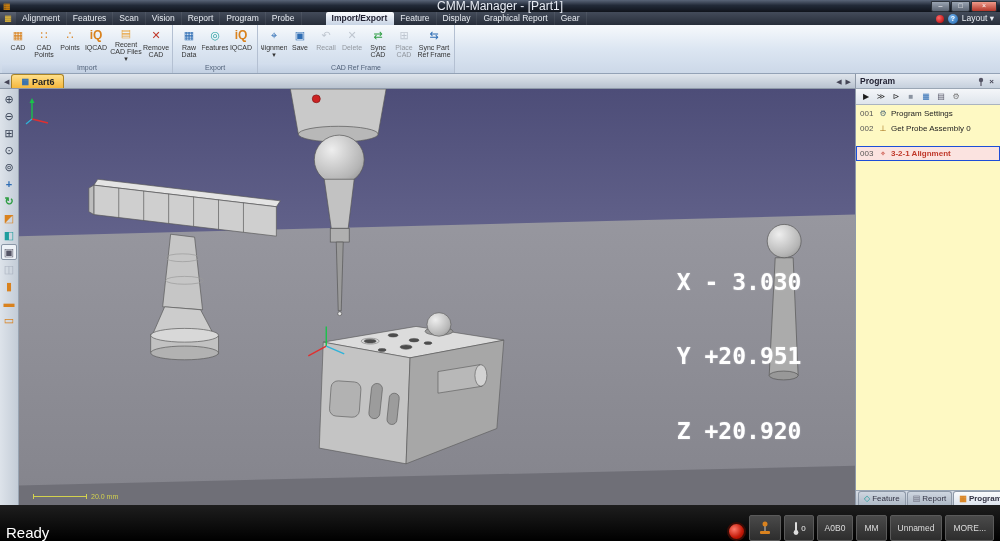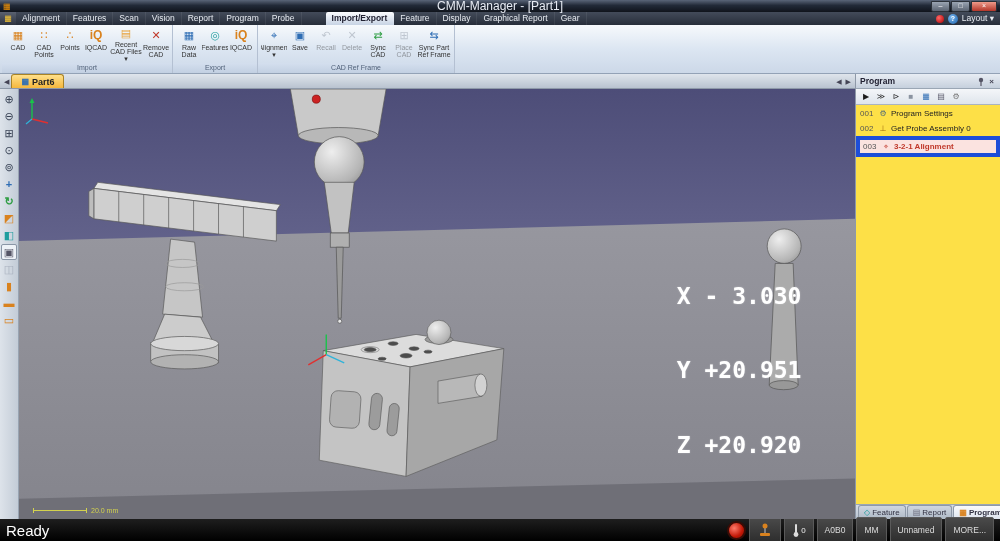--- a/index.html
+++ b/index.html
@@ -87,41 +87,41 @@
            padding:0 4px;font-size:8.5px;font-weight:bold;color:#223;border-bottom:1px solid #9aa6b4;}
   .rp-title{flex:1;}
   .rp-ico{font-size:8px;color:#445;padding:0 2px;display:flex;align-items:center;}
   .rp-toolbar{height:15px;background:linear-gradient(#f4f6f9,#dfe5ec);display:flex;align-items:center;gap:3px;
               padding:0 4px;border-bottom:1px solid #aab4c0;font-size:8px;color:#1b1b1b;}
   .rp-tool{width:12px;text-align:center;}
   .rp-tool:nth-child(4){color:#8a93a0;}
   .rp-tool:nth-child(5){color:#2e6db4;}
   .rp-tool:nth-child(6){color:#556;}
   .rp-tool:nth-child(7){color:#777;}
-  .rp-list{flex:1;background:#fde047;font-size:8px;color:#222;padding-top:1px;overflow:hidden;}
+  .rp-list{flex:1;background:#fef9c3;font-size:8px;color:#222;padding-top:1px;overflow:hidden;}
   .rp-row{display:flex;align-items:center;height:13px;padding:0 3px;gap:3px;border:1px solid transparent;}
   .rp-num{width:15px;color:#555;flex:0 0 auto;}
   .rp-ic{width:10px;text-align:center;font-size:8px;flex:0 0 auto;}
   .rp-row:nth-child(1) .rp-ic{color:#546e7a;}
   .rp-row:nth-child(2) .rp-ic{color:#a06a10;}
   .rp-row:nth-child(3) .rp-ic{color:#c0392b;}
   .rp-lbl{white-space:nowrap;overflow:hidden;}
-  .rp-row.sel{background:#fbe3e0;border:4px solid #1d4ed8;}
+  .rp-row.sel{background:#fbe3e0;border:1px solid #1d4ed8;margin-top:10px;}
   .rp-row.sel .rp-lbl{color:#c0392b;font-weight:bold;text-align:right;}
   .rp-tabs{height:14px;background:linear-gradient(#d7dde6,#b9c3d0);border-top:1px solid #9aa6b4;display:flex;
            align-items:flex-end;padding:0 2px;gap:1px;font-size:8px;flex:0 0 auto;}
   .rp-tab{height:13px;display:flex;align-items:center;gap:2px;padding:0 5px;color:#334;
           background:linear-gradient(#cfd6e0,#aeb9c6);border:1px solid #8e99a8;border-bottom:none;border-radius:3px 3px 0 0;}
   .rp-tab.active{background:linear-gradient(#fafbfd,#dde4ee);font-weight:bold;}
   .rp-tab:nth-child(1) .rp-tico{color:#1f9e9e;}
   .rp-tab:nth-child(2) .rp-tico{color:#667;}
   .rp-tab:nth-child(3) .rp-tico{color:#d9821e;}
 
   
-  .statusbar{height:22px;background:linear-gradient(#1e1e1e,#000);display:flex;align-items:center;
+  .statusbar{height:36px;background:linear-gradient(#1e1e1e,#000);display:flex;align-items:flex-end;
              padding:0 6px;gap:3px;flex:0 0 auto;}
   .sb-ready{color:#fff;font-size:15px;}
   .sb-fill{flex:1;}
   .sb-stop{width:15px;height:15px;border-radius:50%;flex:0 0 auto;
            background:radial-gradient(circle at 35% 35%,#ff7a6a,#c21807 60%,#7d0e02);border:2px solid #3a0c06;}
   .sb-box{height:24px;background:linear-gradient(#4a4a4a,#2d2d2d);border:1px solid #5a5a5a;border-radius:2px;
           color:#ddd;font-size:8.5px;display:flex;align-items:center;justify-content:center;padding:0 7px;flex:0 0 auto;}
   .sb-temp i{font-style:normal;font-size:8px;margin-left:1px;color:#eee;}
 </style>
 </head>

